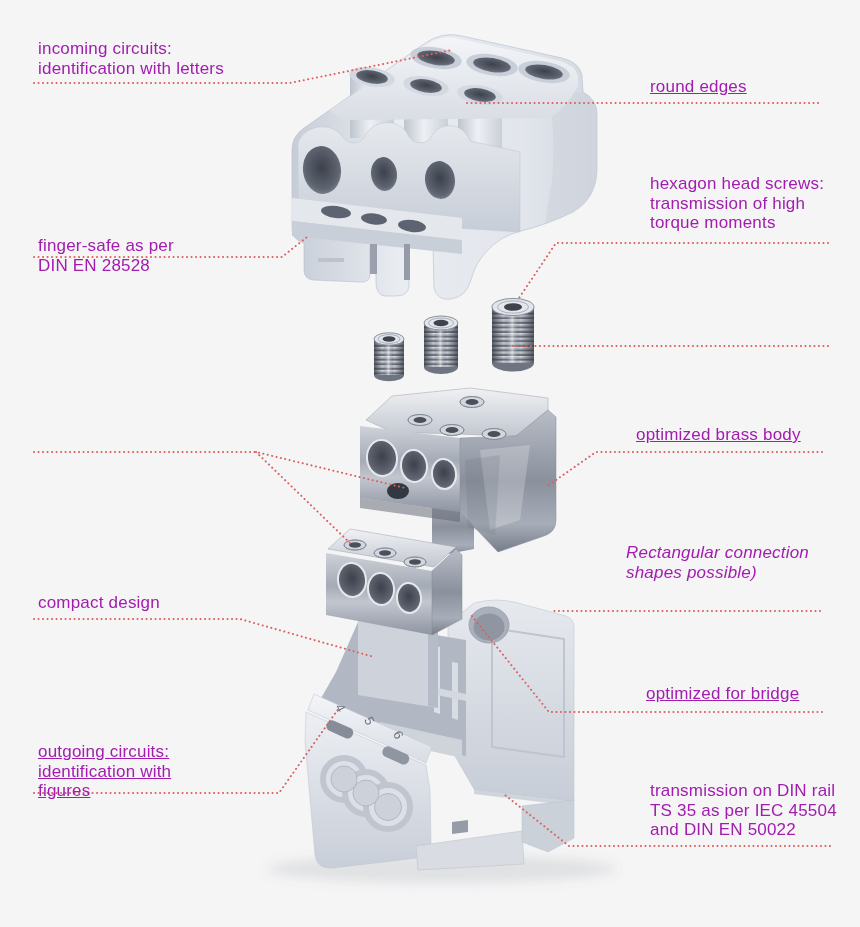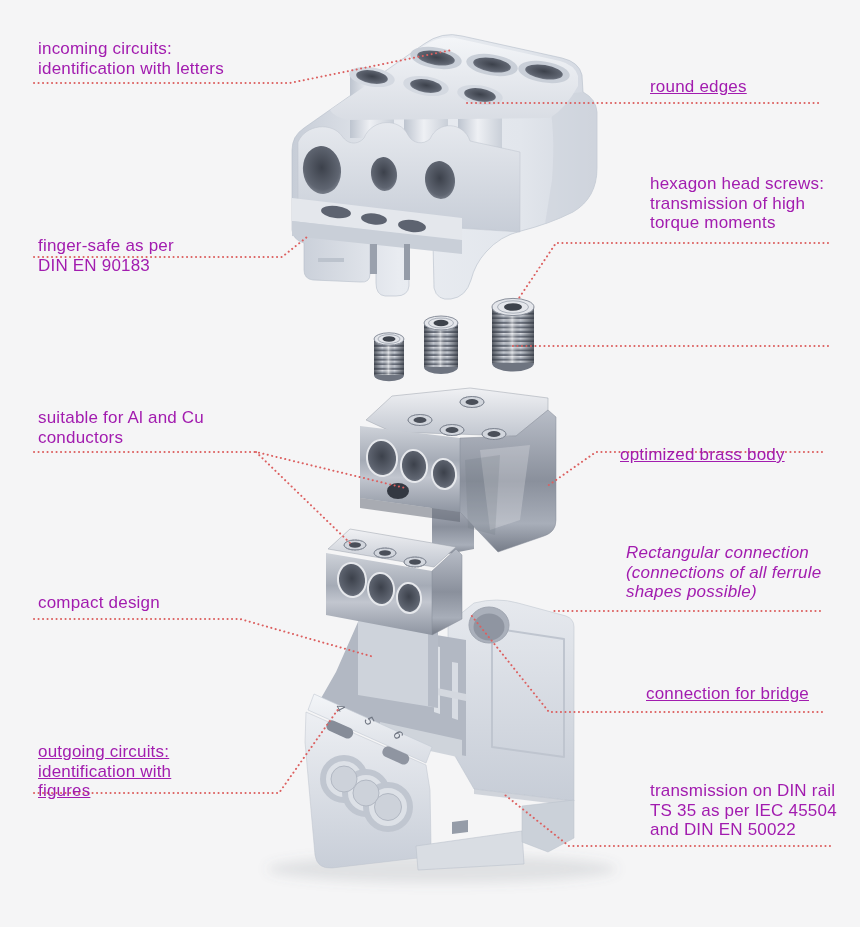--- a/index.html
+++ b/index.html
@@ -11,21 +11,21 @@
          letter-spacing:.2px;white-space:nowrap;}
   .label span{display:block;}
   .r{text-decoration:underline;}
   
   #lbl-incoming{left:38px;top:39px;}
   #lbl-round{left:650px;top:77px;width:166px;}
   #lbl-finger{left:38px;top:211px;margin-top:25px;}
   #lbl-hex{left:650px;top:174px;}
   #lbl-fine{left:656px;top:282px;}
   #lbl-suitable{left:38px;top:408px;}
-  #lbl-brass{left:620px;top:425px;width:170px;margin-top:20px;}
+  #lbl-brass{left:636px;top:425px;width:170px;}
   #lbl-rect{left:626px;top:543px;font-style:italic;}
   #lbl-compact{left:38px;top:593px;text-align:right;}
   #lbl-bridge{left:646px;top:684px;width:172px;}
   #lbl-outgoing{left:38px;top:742px;text-decoration:underline;}
   #lbl-dinrail{left:650px;top:781px;}
 </style>
 </head>
 <body>
 
 <div id="stage">
@@ -310,44 +310,39 @@
 
 <div class="label" id="lbl-incoming">
   <span>incoming circuits:</span>
   <span>identification with letters</span>
 </div>
 <div class="label r" id="lbl-round">
   <span>round edges</span>
 </div>
 <div class="label" id="lbl-finger">
   <span>finger-safe as per</span>
-  <span>DIN EN 90183</span>
+  <span>DIN EN 28528</span>
 </div>
 <div class="label" id="lbl-hex">
   <span>hexagon head screws:</span>
   <span>transmission of high</span>
   <span>torque moments</span>
 </div>
-<div class="label" id="lbl-suitable">
-  <span>suitable for Al and Cu</span>
-  <span>conductors</span>
-</div>
 <div class="label r" id="lbl-brass">
   <span>optimized brass body</span>
 </div>
 <div class="label" id="lbl-rect">
   <span>Rectangular connection</span>
-  <span>(connections of all ferrule</span>
   <span>shapes possible)</span>
 </div>
 <div class="label" id="lbl-compact">
   <span>compact design</span>
 </div>
 <div class="label r" id="lbl-bridge">
-  <span>connection for bridge</span>
+  <span>optimized for bridge</span>
 </div>
 <div class="label" id="lbl-outgoing">
   <span>outgoing circuits:</span>
   <span>identification with</span>
   <span>figures</span>
 </div>
 <div class="label" id="lbl-dinrail">
   <span>transmission on DIN rail</span>
   <span>TS 35 as per IEC 45504</span>
   <span>and DIN EN 50022</span>

